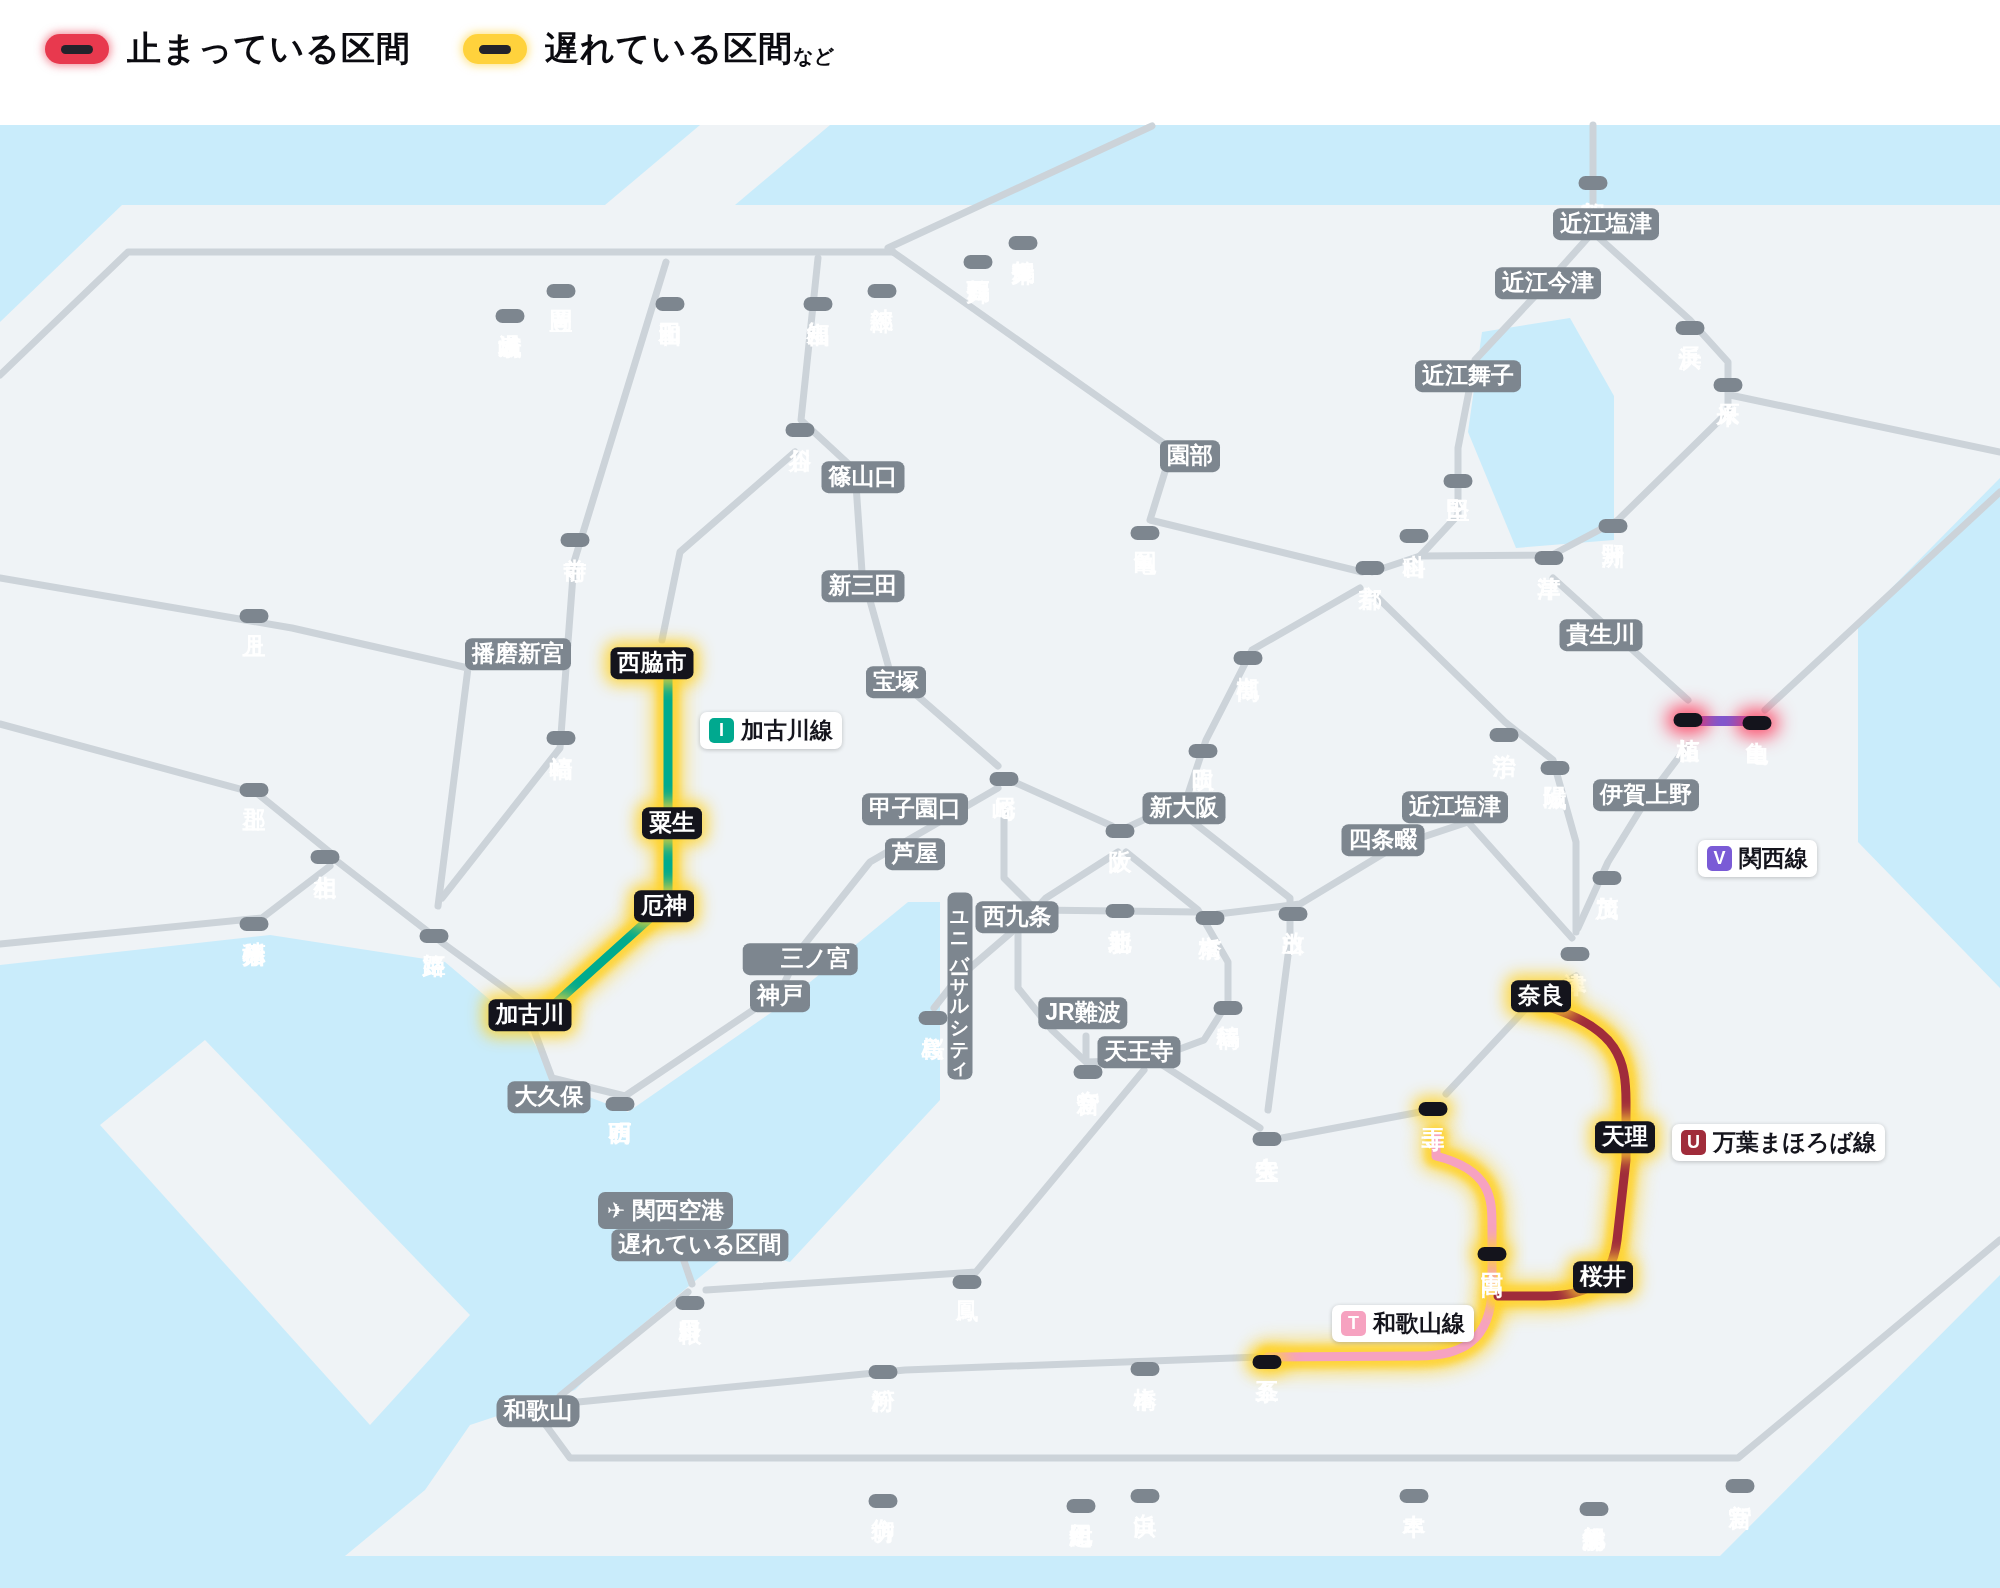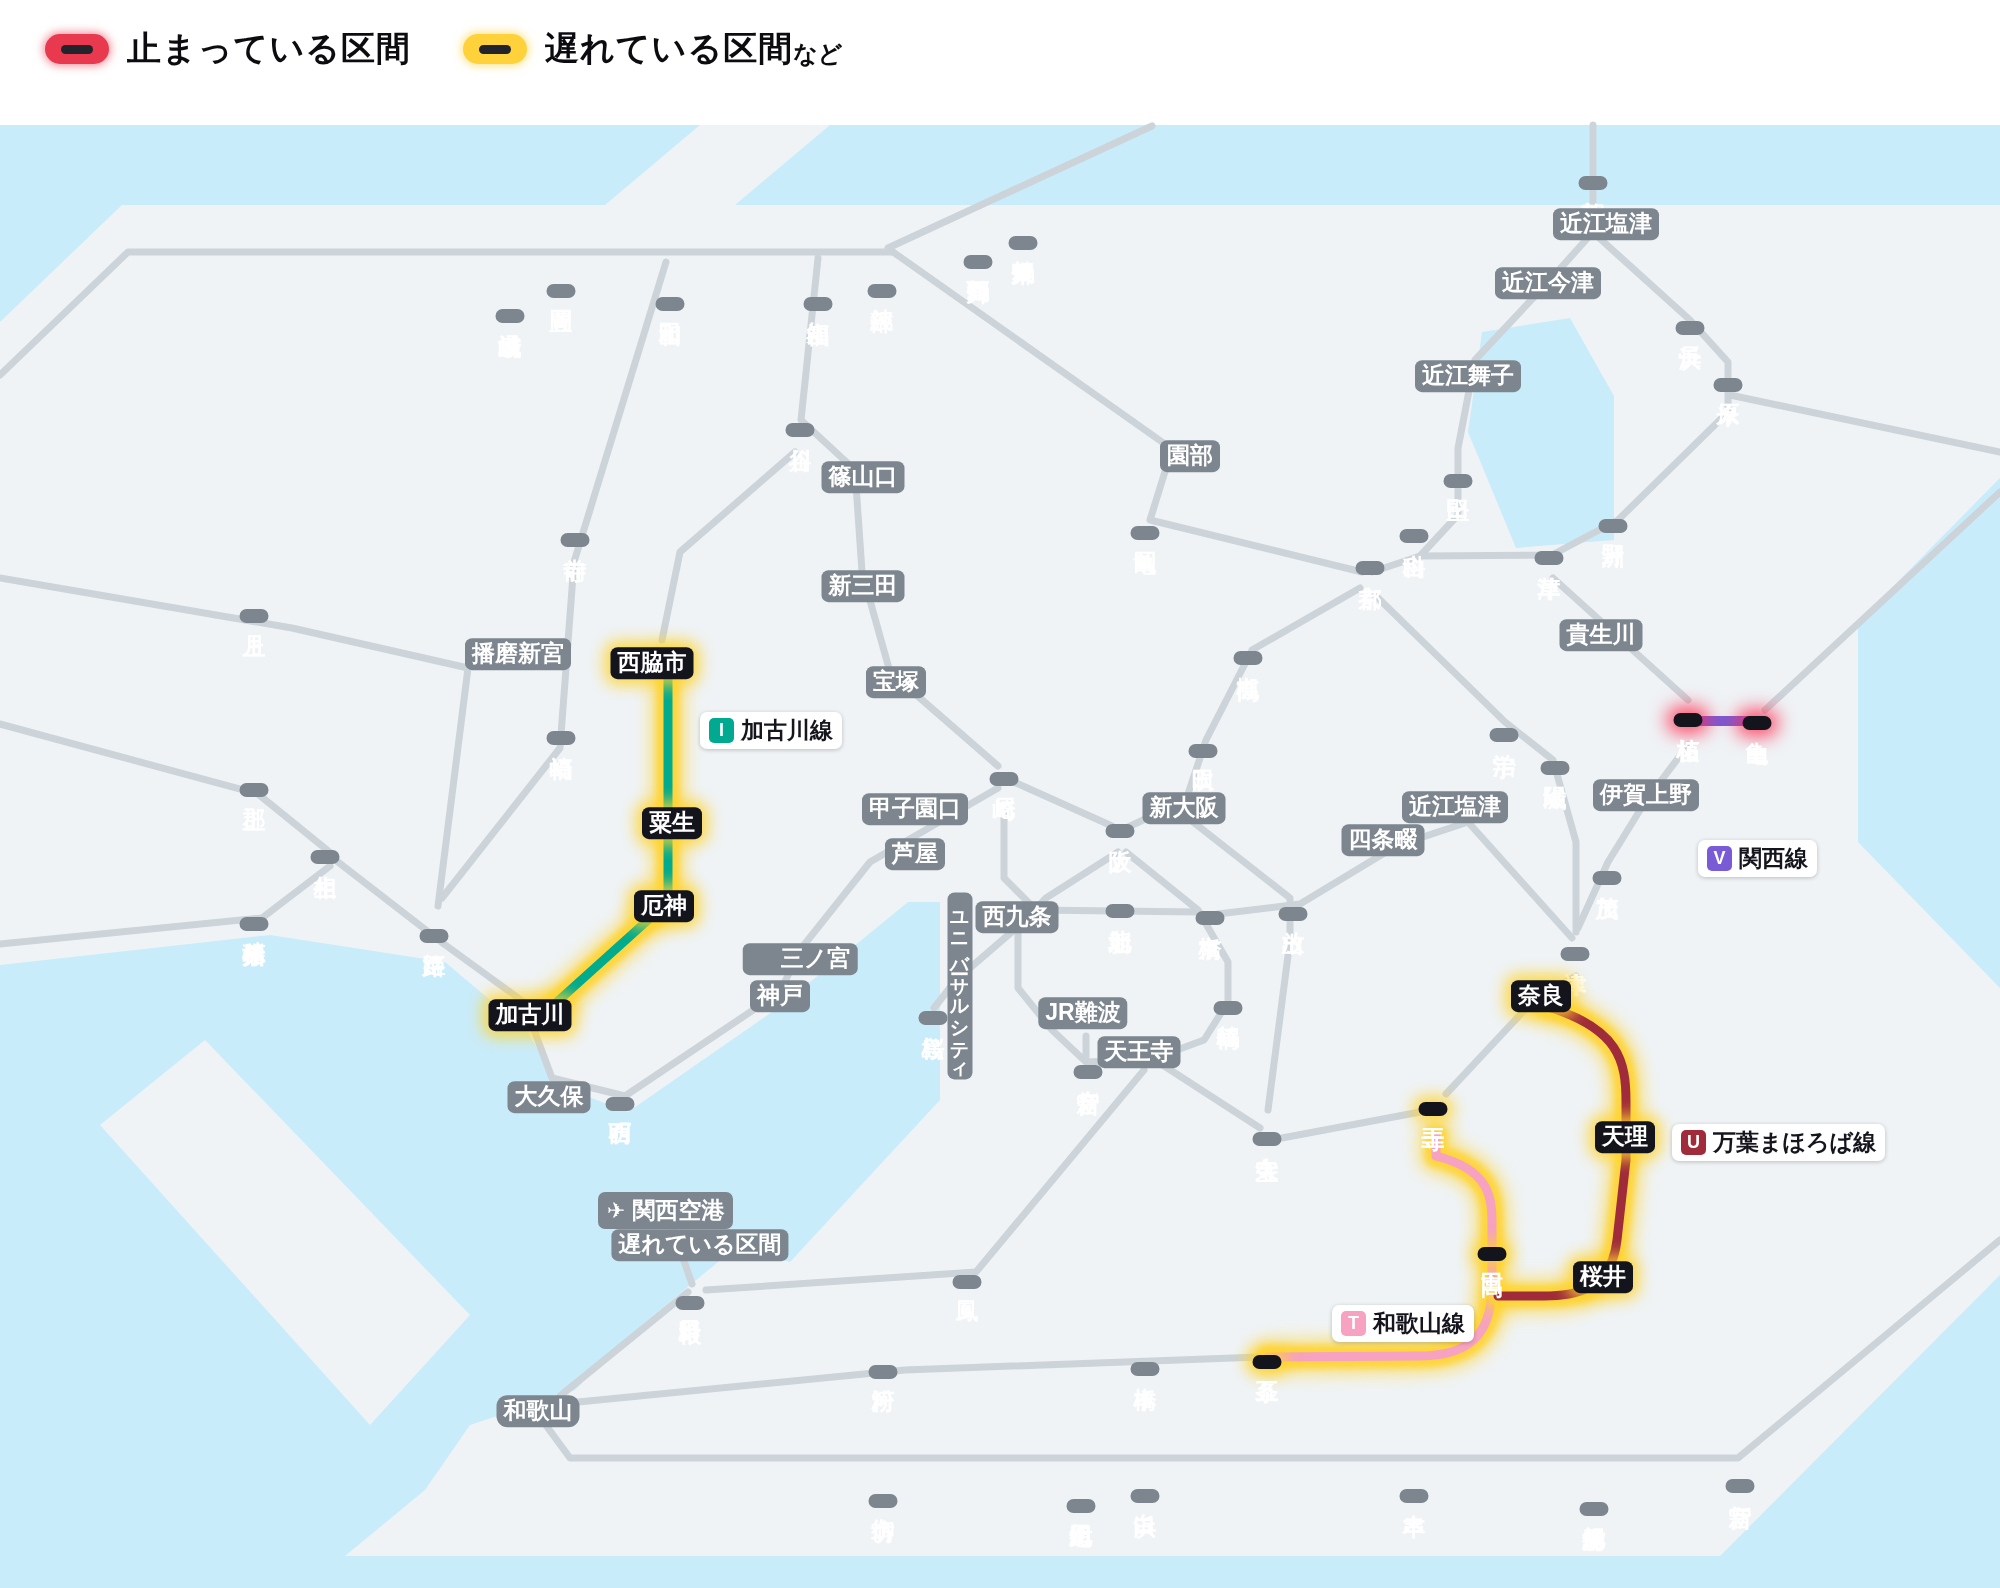--- a/index.html
+++ b/index.html
@@ -23,21 +23,21 @@
       justify-content:center;font-size:18px;font-weight:700;}
   .lbadge.gray{background:var(--station_bg);color:#fff;box-shadow:none;}
   .lbadge .plane{font-size:22px;line-height:1;}
 
   .legend{position:absolute;left:45px;top:26px;display:flex;align-items:center;z-index:4;}
   .pill{width:64px;height:30px;border-radius:16px;display:inline-flex;align-items:center;justify-content:center;}
   .pill .dash{width:32px;height:9px;border-radius:5px;background:#23232b;display:inline-block;}
   .pill-stopped{background:var(--stopped_red);box-shadow:0 0 9px 2px rgba(232,57,78,.55);}
   .pill-delayed{background:var(--delayed_yellow);box-shadow:0 0 9px 2px rgba(255,210,60,.6);margin-left:52px;}
   .legend-text{font-size:34px;font-weight:800;color:#0b0b10;margin-left:18px;letter-spacing:1px;}
-  .legend-suffix{font-size:24px;font-weight:800;color:#0b0b10;align-self:flex-end;margin-bottom:2px;}
+  .legend-suffix{font-size:20px;font-weight:800;color:#0b0b10;align-self:flex-end;margin-bottom:2px;}
 </style>
 </head>
 <body>
 
 <div id="stage">
 
   <svg id="map-svg" width="2000" height="1588" viewBox="0 0 2000 1588">
     <defs>
       <filter id="blur8" x="-80%" y="-80%" width="260%" height="260%">
           <feGaussianBlur stdDeviation="8"></feGaussianBlur>

